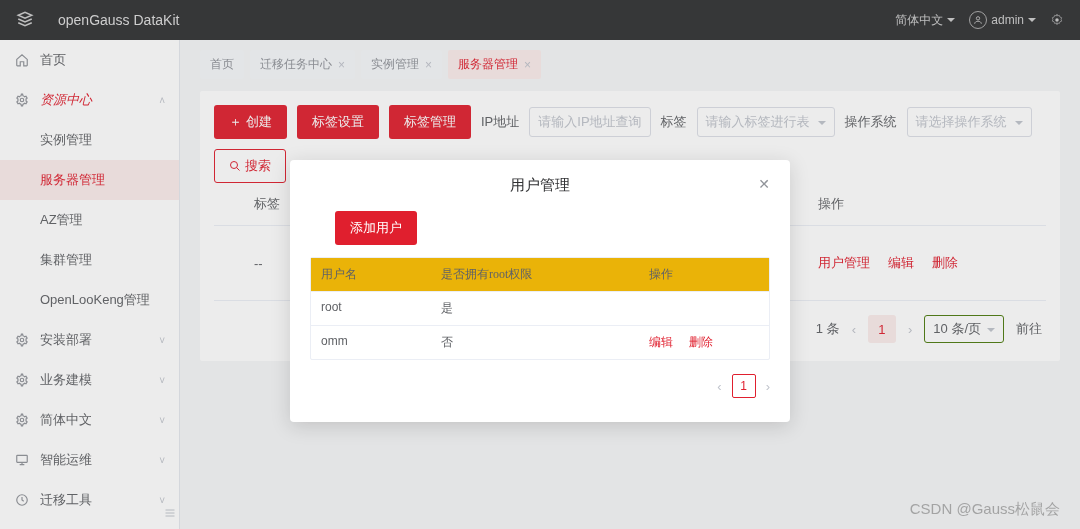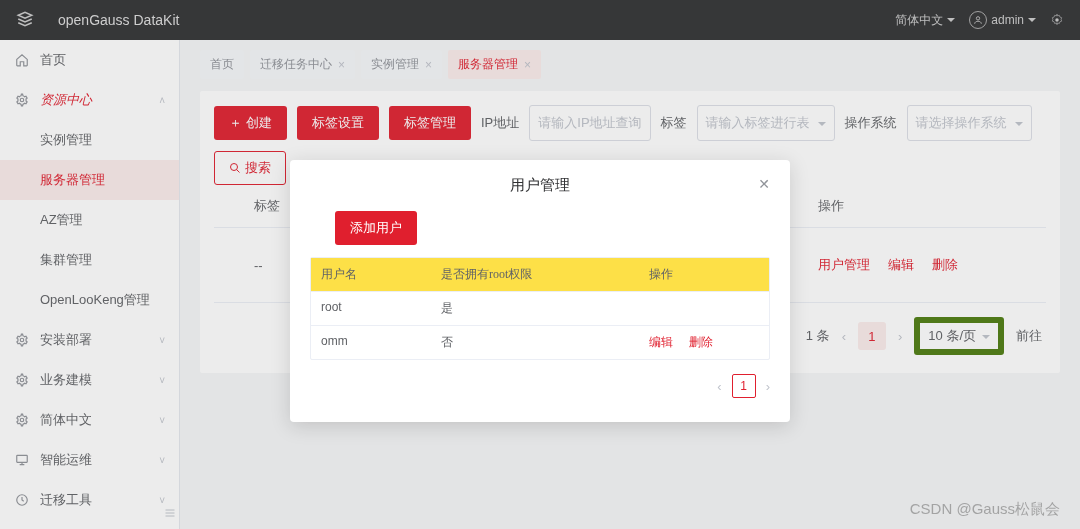--- a/index.html
+++ b/index.html
@@ -26,45 +26,45 @@
 .tabs { display: flex; align-items: center; padding: 10px 20px 0; gap: 6px; }
 .tab { padding: 6px 10px; color: #909399; background: #f5f7fa; border-radius: 2px; display: flex; align-items: center; gap: 6px; cursor: pointer; font-size: 12px; }
 .tab .x { color: #c0c4cc; font-size: 12px; }
 .tab.active { color: #e01f2e; background: #fbeceb; }
 .content { margin: 12px 20px; background: #fff; border-radius: 2px; padding: 14px; }
 .toolbar { display: flex; align-items: center; gap: 10px; flex-wrap: wrap; }
 .btn { padding: 7px 14px; border-radius: 3px; font-size: 13px; cursor: pointer; border: 1px solid transparent; display: inline-flex; align-items: center; gap: 4px; }
 .btn-primary { background: #e01f2e; color: #fff; }
 .btn-outline { background: #fff; color: #e01f2e; border-color: #e01f2e; }
 .fld-lbl { color: #606266; font-size: 13px; }
-.inp { height: 36px; border: 1px solid #dcdfe6; border-radius: 3px; padding: 0 8px; color: #c0c4cc; background: #fff; display: flex; align-items: center; min-width: 120px; }
+.inp { height: 30px; border: 1px solid #dcdfe6; border-radius: 3px; padding: 0 8px; color: #c0c4cc; background: #fff; display: flex; align-items: center; min-width: 120px; }
 .inp.sel { justify-content: flex-end; gap: 8px; }
 .table-head { display: flex; padding: 12px 8px; border-bottom: 1px solid #ebeef5; color: #606266; font-size: 13px; align-items: center; }
 .th-tag { width: 140px; padding-left: 32px; }
 .th-hw { flex: 1; display: flex; align-items: center; gap: 8px; }
 .badge-green { color: #67c23a; border: 1px solid #c2e7b0; background: #f0f9eb; border-radius: 3px; padding: 0 4px; font-size: 11px; }
 .help-icon { width: 14px; height: 14px; background: #333; color: #fff; border-radius: 50%; display: flex; align-items: center; justify-content: center; font-size: 10px; }
 .th-op { width: 220px; text-align: left; }
 .table-row { display: flex; padding: 28px 8px; border-bottom: 1px solid #ebeef5; align-items: center; color: #606266; }
 .td-tag { width: 140px; padding-left: 32px; }
 .td-mid { flex: 1; }
 .td-ops { width: 220px; display: flex; gap: 18px; }
 .td-ops a { color: #e01f2e; cursor: pointer; }
 .pager { display: flex; justify-content: flex-end; align-items: center; gap: 12px; padding: 14px 4px 4px; color: #606266; font-size: 13px; }
 .page-n { width: 28px; height: 28px; display: flex; align-items: center; justify-content: center; background: #fbeceb; color: #e01f2e; border-radius: 3px; }
-.sel-sm { border: 6px solid #4d7c0f; border-radius: 3px; padding: 4px 8px; display: flex; align-items: center; gap: 6px; }
+.sel-sm { border: 1px solid #4d7c0f; border-radius: 3px; padding: 4px 8px; display: flex; align-items: center; gap: 6px; }
 .modal-mask { position: absolute; inset: 0; background: rgba(100,100,100,0.12); display: flex; align-items: flex-start; justify-content: center; padding-top: 160px; }
 .modal { width: 500px; background: #fff; border-radius: 4px; box-shadow: 0 4px 20px rgba(0,0,0,0.15); padding: 16px 20px 24px; }
 .modal-head { position: relative; text-align: center; margin-bottom: 16px; }
 .modal-title { font-size: 15px; color: #303133; }
 .modal-close { position: absolute; right: 0; top: 0; color: #909399; cursor: pointer; font-size: 14px; }
 .modal .btn-primary { margin-bottom: 12px; margin-left: 25px; }
 .m-table { width: 100%; border: 1px solid #ebeef5; border-radius: 2px; font-size: 12px; }
 .m-thead, .m-row { display: flex; padding: 8px 10px; }
-.m-thead { background: #fde047; color: #606266; }
+.m-thead { background: #eab308; color: #606266; }
 .m-row { border-top: 1px solid #ebeef5; color: #606266; }
 .mc-user { width: 120px; }
 .mc-root { flex: 1; font-family: Liberation Serif, serif; }
 .mc-op { width: 110px; display: flex; gap: 16px; }
 .mc-op a { color: #e01f2e; cursor: pointer; }
 .m-pager { display: flex; justify-content: flex-end; align-items: center; gap: 10px; margin-top: 14px; color: #c0c4cc; }
 .m-pager .cur { width: 24px; height: 24px; border: 1px solid #e01f2e; color: #e01f2e; display: flex; align-items: center; justify-content: center; border-radius: 2px; font-size: 12px; }
 .watermark { position: absolute; right: 20px; bottom: 10px; color: rgba(120,120,120,0.6); font-size: 15px; pointer-events: none; }
 .chev-dn::after { content: ""; display: inline-block; border: 4px solid transparent; border-top-color: currentColor; transform: translateY(2px); }
 </style>

